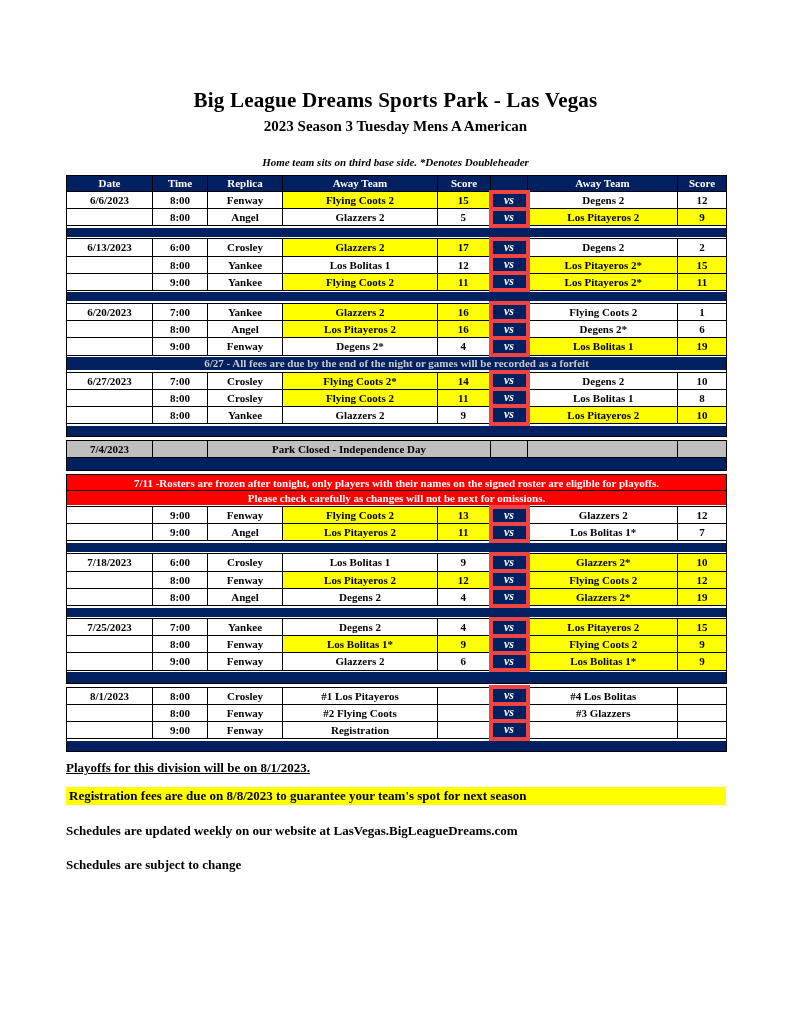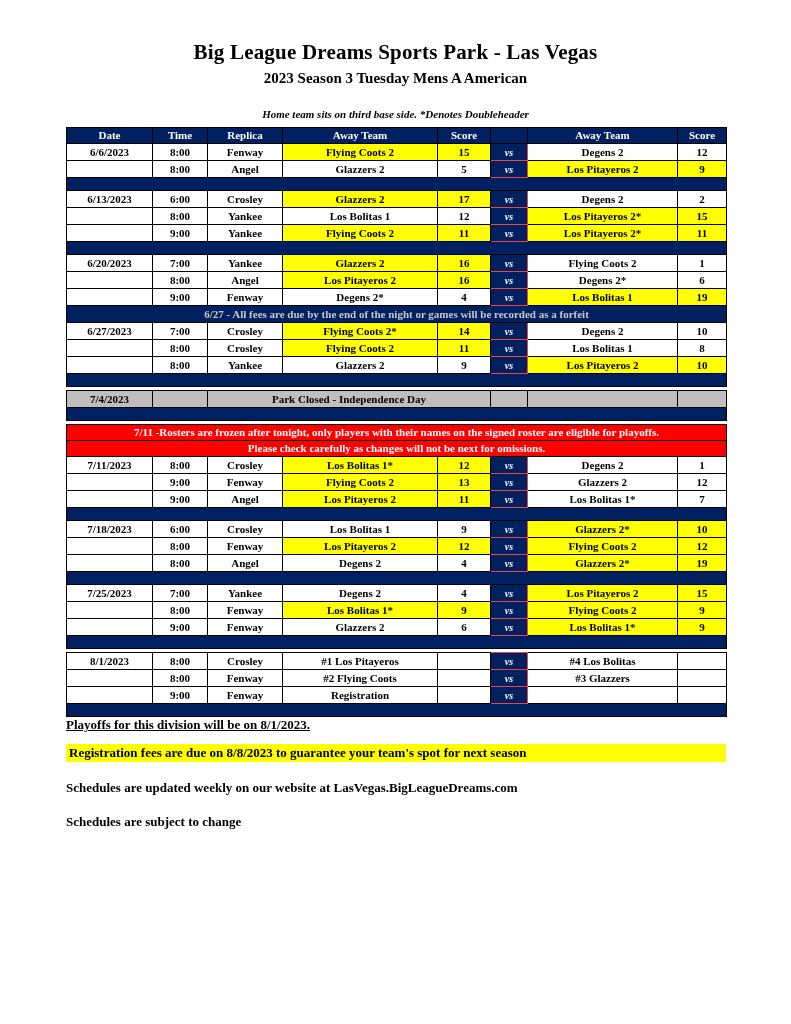--- a/index.html
+++ b/index.html
@@ -3,21 +3,21 @@
 <meta charset="utf-8">
 <style>
   * { margin:0; padding:0; box-sizing:border-box; }
   html,body { background:#fff; }
   body {
     width:791px; height:1024px;
     font-family:"Liberation Serif", serif;
     color:#000;
     position:relative;
   }
-  .page { padding-top:40px; }
+  .page { padding-top:88px; }
   .title   { text-align:center; font-size:21px; font-weight:bold; letter-spacing:0.2px; }
   .subtitle{ text-align:center; font-size:15px; font-weight:bold; margin-top:5px; }
   .topnote { text-align:center; font-size:11px; font-weight:bold; font-style:italic; margin-top:21px; }
 
   table.sched {
     border-collapse:collapse;
     table-layout:fixed;
     width:660px;
     margin:7px 0 0 66px;
   }
@@ -25,39 +25,40 @@
     font-size:11px; font-weight:bold; text-align:center;
     height:17px; line-height:1.1;
     padding:0 2px; overflow:hidden; white-space:nowrap;
   }
   .sched th {
     background:var(--navy); color:#fff;
     border:1px solid #000; height:16px;
   }
   td.cell { border:1px solid #000; background:#fff; }
   td.vs {
-    border:1px solid #ef4444; background:var(--navy); color:#fff;
-    font-size:10px; font-style:italic; font-weight:bold;
+    border:4px solid #ef4444; background:var(--navy); color:#fff;
+    font-size:12px; font-style:italic; font-weight:bold;
   }
   td.win { background:var(--yellow); }
   tr.sep td    { background:var(--navy); border:1px solid #000; height:13px; padding:0; }
   tr.spacer td { background:#fff; border:none; height:4px; padding:0; }
   tr.noterow td{
     background:var(--navy); color:var(--notetext);
     border:1px solid #000; font-size:11px; height:17px;
   }
   tr.alert td {
     background:var(--red); color:#fff;
     border:1px solid #000; font-size:11px; height:16px;
   }
   tr.closed td { background:var(--gray); border:1px solid #000; height:17px; }
 
   .footer { margin-left:66px; }
   .playoffs-line {
     font-size:13px; font-weight:bold; text-decoration:underline;
+    margin-top:8px;
   }
   .reg-line {
     width:660px; background:var(--yellow);
     font-size:13px; font-weight:bold;
     margin-top:11px; padding:1px 3px;
   }
   .sched-line { font-size:13px; font-weight:bold; margin-top:18px; }
 </style>
 </head>
 <body>
@@ -231,30 +232,20 @@
         <tr class="spacer">
           <td colspan="8"></td>
         </tr>
         <tr class="alert">
           <td colspan="8">7/11 -Rosters are frozen after tonight, only players with their names on the signed roster are eligible for playoffs.</td>
         </tr>
         <tr class="alert">
           <td colspan="8">Please check carefully as changes will not be next for omissions.</td>
         </tr>
         <tr>
-          <td class="cell">7/11/2023</td>
-          <td class="cell">8:00</td>
-          <td class="cell">Crosley</td>
-          <td class="cell win">Los Bolitas 1*</td>
-          <td class="cell win">12</td>
-          <td class="vs">vs</td>
-          <td class="cell">Degens 2</td>
-          <td class="cell">1</td>
-        </tr>
-        <tr>
           <td class="cell"></td>
           <td class="cell">9:00</td>
           <td class="cell">Fenway</td>
           <td class="cell win">Flying Coots 2</td>
           <td class="cell win">13</td>
           <td class="vs">vs</td>
           <td class="cell">Glazzers 2</td>
           <td class="cell">12</td>
         </tr>
         <tr>

